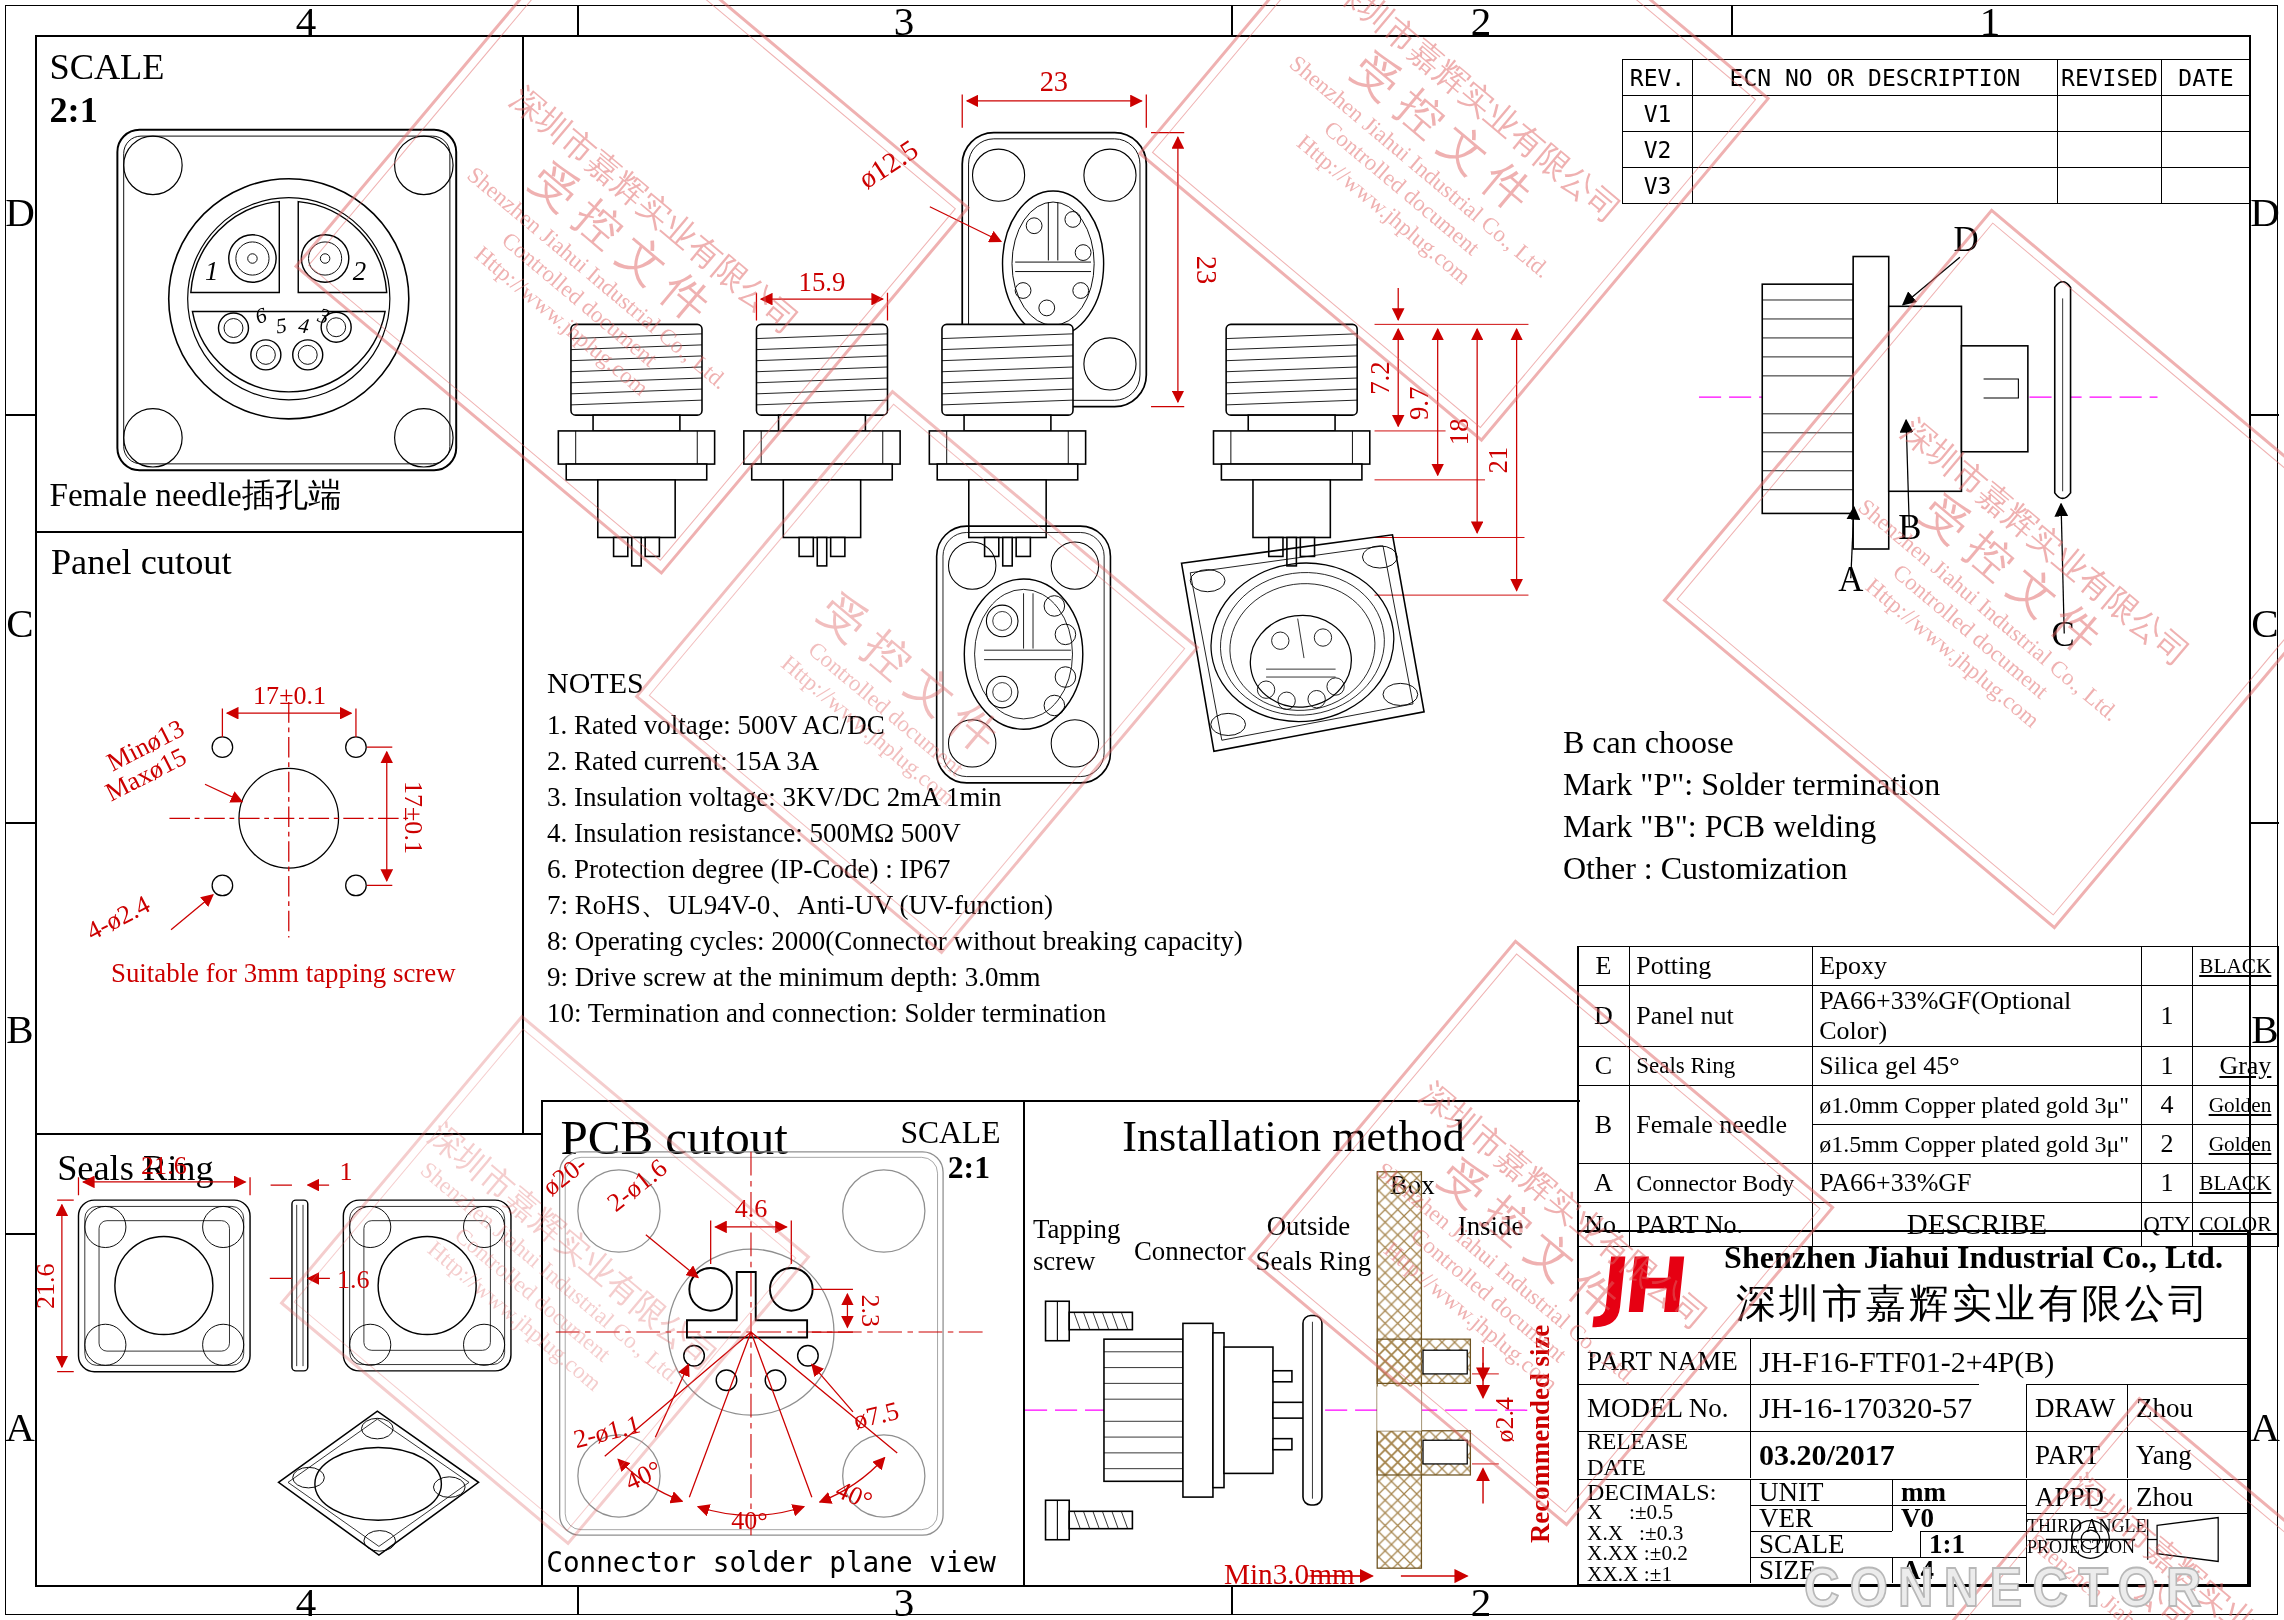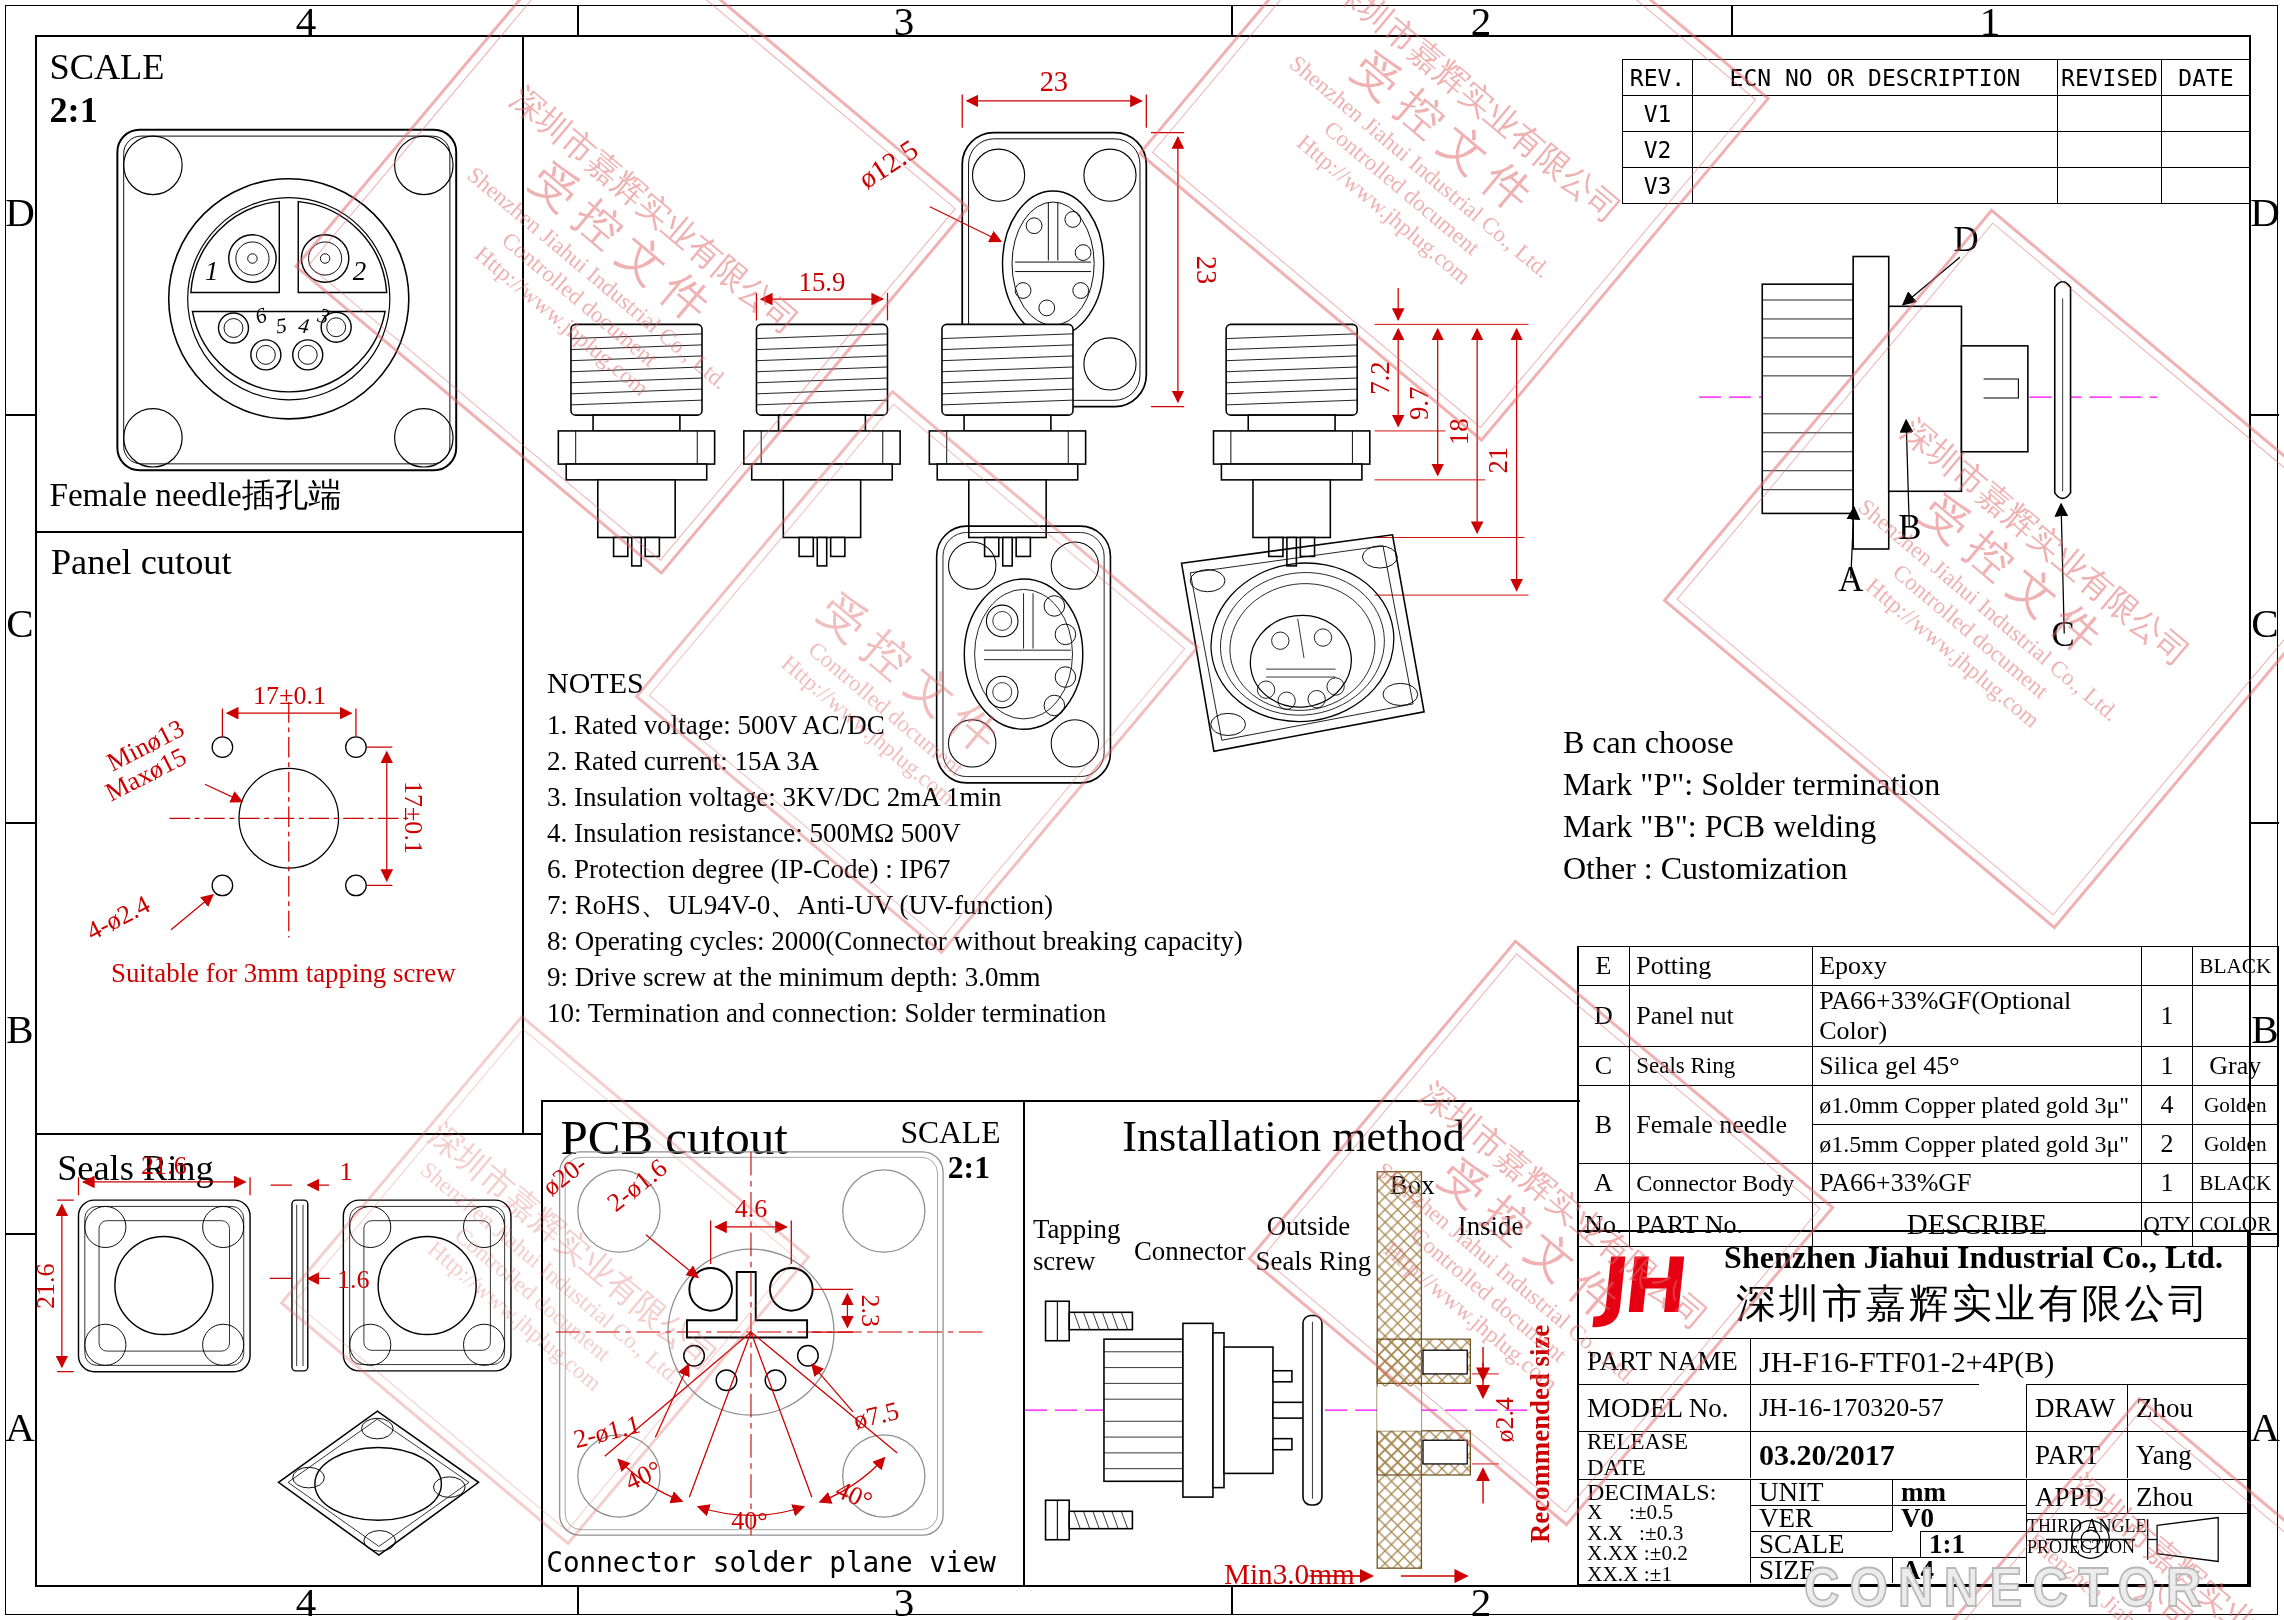--- a/index.html
+++ b/index.html
@@ -12,21 +12,21 @@
   .zone{position:absolute;font-size:41px;transform:translate(-50%,-50%);font-family:"Liberation Serif",serif;}
   .notes{position:absolute;left:547px;top:665px;width:877px;font-size:27px;line-height:36px;}
   .notes .nt{font-size:30px;margin-bottom:6.3px;}
   .bchoose{position:absolute;left:1563px;top:721px;font-size:32px;line-height:42px;}
   table{border-collapse:collapse;}
   .rev{position:absolute;left:1622px;top:59px;font-family:"DejaVu Sans Mono",monospace;font-size:23px;table-layout:fixed;}
   .rev th,.rev td{border:1.6px solid #000;text-align:center;font-weight:normal;padding:0;}
   .bom{position:absolute;left:1577px;top:946px;font-size:26px;table-layout:fixed;}
   .bom td{border:1.6px solid #000;padding:0 6.3px;height:38px;}
   .bom .ctr{text-align:center;}
-  .bom .sm{font-size:21.3px;text-align:center;}
+  .bom .sm{font-size:21.3px;text-align:right;text-decoration:underline;}
   .tb{position:absolute;left:1577px;top:1230px;width:672px;height:356px;border:2.4px solid #000;box-sizing:border-box;font-size:27px;}
   .tb .cell{position:absolute;box-sizing:border-box;border-left:1.6px solid #000;border-top:1.6px solid #000;
             display:flex;align-items:center;padding-left:8px;overflow:hidden;}
   .tb .nb{border-left:none;}
   .tb .nt2{border-top:none;}
   .dimtxt{fill:#cc0000;font-family:"Liberation Serif",serif;}
   .stamp{position:absolute;color:#e06565;opacity:.5;border:3.2px solid currentColor;
          display:flex;align-items:center;justify-content:center;pointer-events:none;}
   .stamp::before{content:"";position:absolute;inset:7.1px;border:1.6px solid currentColor;}
   .stamp-inner{display:flex;flex-direction:column;align-items:center;gap:1.6px;line-height:1.15;text-align:center;}
@@ -609,21 +609,21 @@
     </div>
     <div class="abs" style="left:119px;top:0;width:551px;height:106px;display:flex;flex-direction:column;align-items:center;justify-content:center;">
       <div style="font-size:32px;font-weight:bold;">Shenzhen Jiahui Industrial Co., Ltd.</div>
       <div style="font-size:40px;letter-spacing:3.2px;">深圳市嘉辉实业有限公司</div>
     </div>
 
     <div class="cell nb" style="left:0;top:106px;width:171px;height:46px;">PART NAME</div>
     <div class="cell" style="left:171px;top:106px;width:499px;height:46px;font-size:30px;">JH-F16-FTF01-2+4P(B)</div>
 
     <div class="cell nb" style="left:0;top:152px;width:171px;height:47px;">MODEL No.</div>
-    <div class="cell" style="left:171px;top:152px;width:229px;height:47px;font-size:26px;">JH-16-170320-57</div>
+    <div class="cell" style="left:171px;top:152px;width:229px;height:47px;font-size:30px;">JH-16-170320-57</div>
     <div class="cell" style="left:447px;top:152px;width:101px;height:47px;">DRAW</div>
     <div class="cell" style="left:548px;top:152px;width:121px;height:47px;">Zhou</div>
 
     <div class="cell nb" style="left:0;top:199px;width:171px;height:47px;font-size:23px;">RELEASE DATE</div>
     <div class="cell" style="left:171px;top:199px;width:277px;height:47px;font-size:30px;font-weight:bold;">03.20/2017</div>
     <div class="cell" style="left:447px;top:199px;width:101px;height:47px;">PART</div>
     <div class="cell" style="left:548px;top:199px;width:121px;height:47px;">Yang</div>
 
     <div class="cell nb" style="left:0;top:247px;width:171px;height:104px;flex-direction:column;align-items:flex-start;justify-content:flex-start;font-size:21.3px;line-height:20.5px;padding-top:1.6px;">
       <span style="font-size:24px;">DECIMALS:</span>

